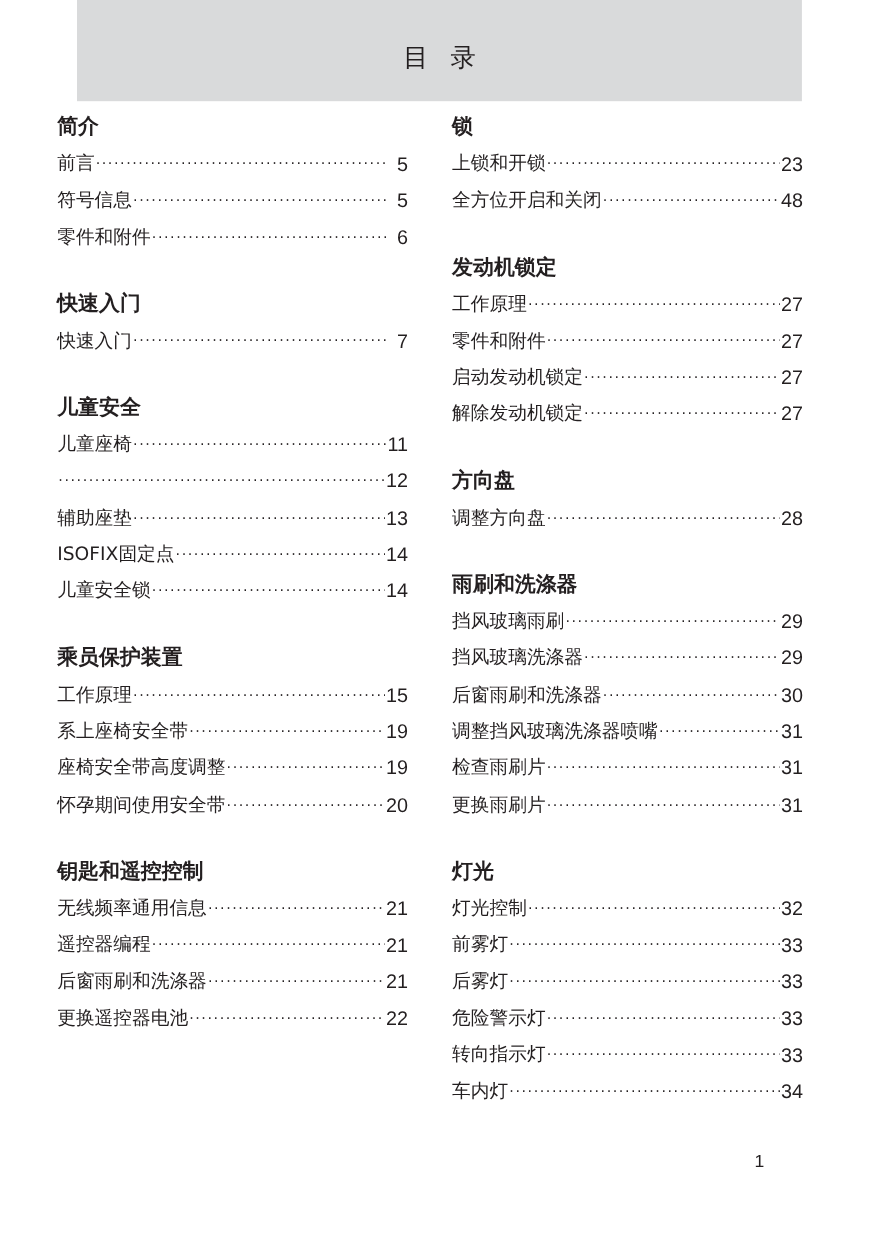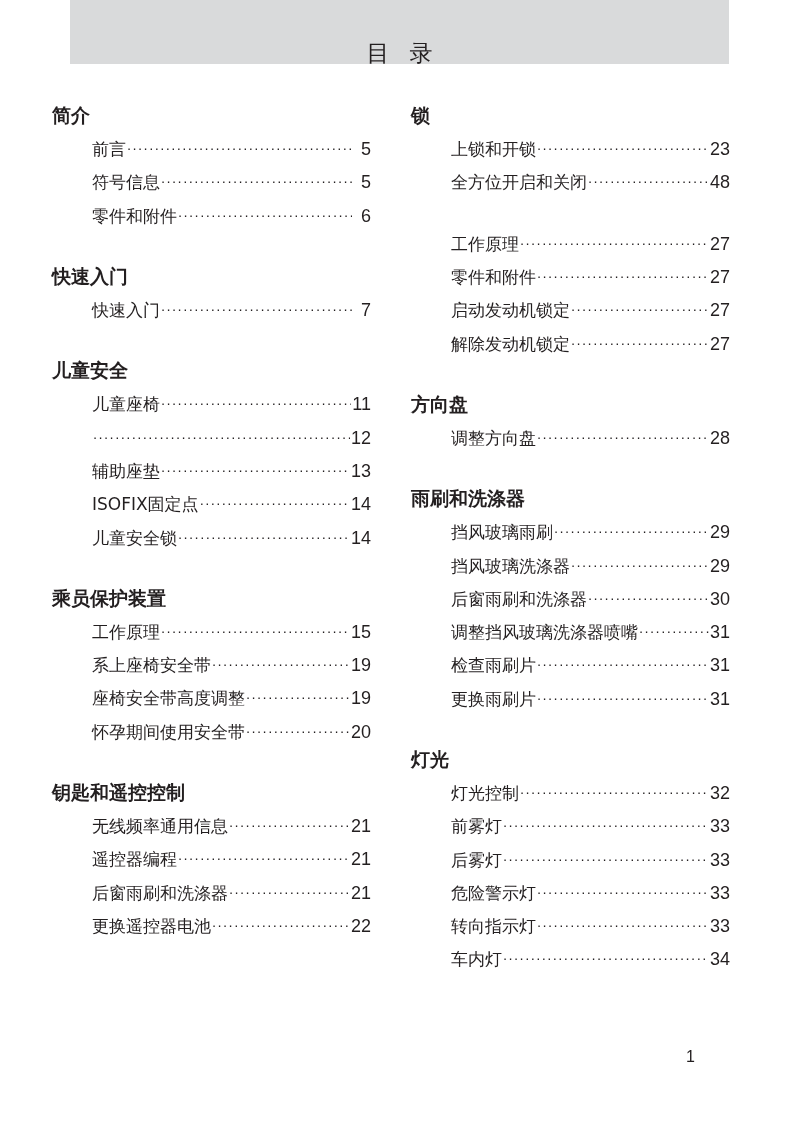--- a/index.html
+++ b/index.html
@@ -1,26 +1,26 @@
 <!DOCTYPE html>
 <html><head>
 <meta charset="utf-8">
 <style>
   html, body { margin: 0; padding: 0; background: #ffffff; }
   body { width: 800px; height: 1122px; position: relative; overflow: hidden;
          font-family: "DejaVu Sans", "Liberation Sans", sans-serif; color: #231f20; }
-  .header { position: absolute; left: 70px; top: 0; width: 659px; height: 64px; background: #d9dadb; }
+  .header { position: absolute; left: 70px; top: 0; width: 659px; height: 92px; background: #d9dadb; }
   .header .title { position: absolute; left: 0; right: 0; top: 38px; text-align: center;
                    font-size: 23px; letter-spacing: 20px; text-indent: 20px; color: #231f20; line-height: 30px; }
   .col { position: absolute; top: 100px; width: 319px; }
   .col.left { left: 52px; }
   .col.right { left: 411px; }
   .section { margin-bottom: 28px; }
   .section-title { font-size: 19px; font-weight: bold; height: 33px; line-height: 30px; margin-top: 0; }
-  .entry { display: flex; align-items: center; height: 33.3px; line-height: 33px; font-size: 17px; color: #231f20; margin-left: 40px; }
+  .entry { display: flex; align-items: flex-start; height: 33.3px; line-height: 33px; font-size: 17px; color: #231f20; }
   .entry .label { white-space: nowrap; }
   .entry .dots { flex: 1; overflow: hidden; white-space: nowrap; margin: 0 1px; color: #231f20;
                  font-size: 13px; letter-spacing: 1.4px; }
   .entry .dots::before { content: "··················································································"; }
   .entry .page { white-space: nowrap; font-family: "Liberation Sans", sans-serif; font-size: 18px; }
   .entry .page.pad { margin-left: 8px; }
   .page-number { position: absolute; left: 686px; top: 1048px; font-family: "Liberation Sans", sans-serif; font-size: 16px; }
 </style>
 </head>
 <body>
@@ -138,20 +138,21 @@
         <span class="dots"></span>
         <span class="page">23</span>
       </div>
       <div class="entry">
         <span class="label">全方位开启和关闭</span>
         <span class="dots"></span>
         <span class="page">48</span>
       </div>
     </div>
     <div class="section">
+      <div class="section-title">发动机锁定</div>
       <div class="entry">
         <span class="label">工作原理</span>
         <span class="dots"></span>
         <span class="page">27</span>
       </div>
       <div class="entry">
         <span class="label">零件和附件</span>
         <span class="dots"></span>
         <span class="page">27</span>
       </div>

